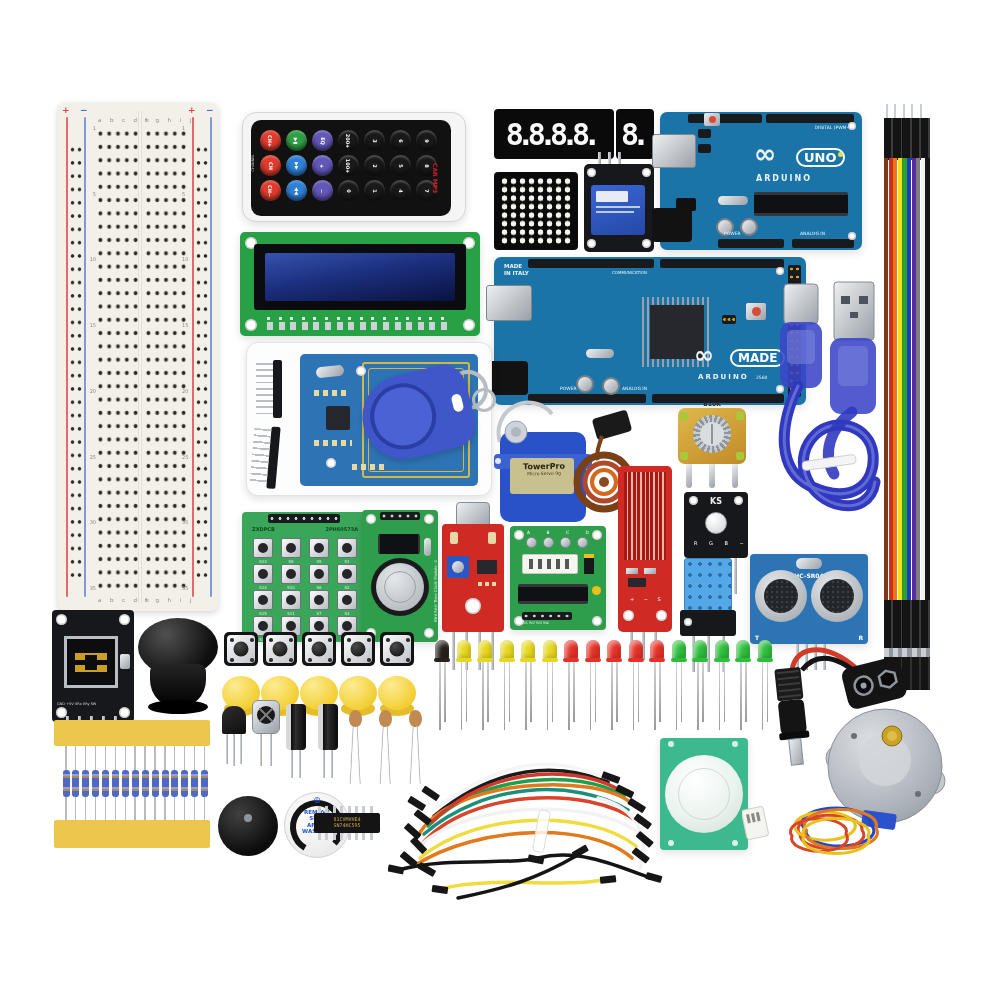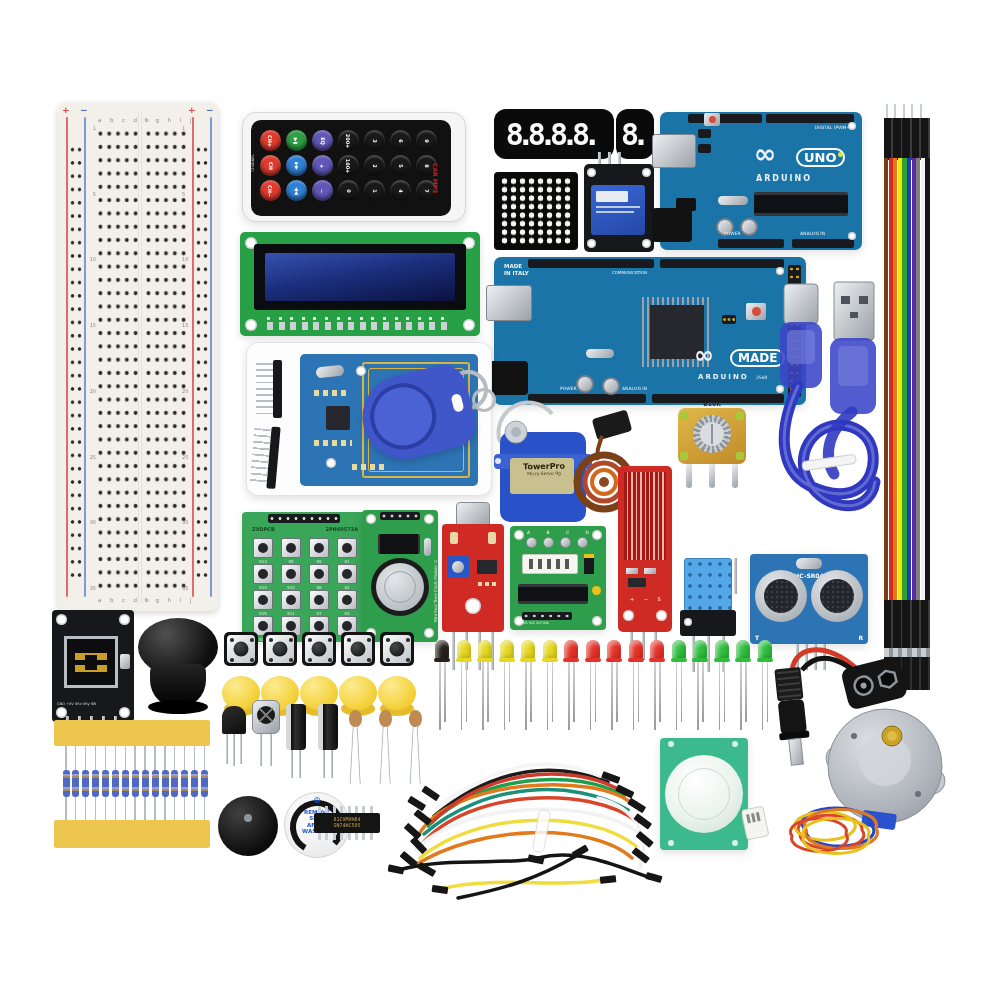--- a/index.html
+++ b/index.html
@@ -19,21 +19,21 @@
   .bbnum{position:absolute;display:flex;flex-direction:column;justify-content:space-between;font-size:5px;color:#8d8a80}
   .bbletters{position:absolute;font-size:5.5px;letter-spacing:3.4px;color:#8d8a80}
   .railline{position:absolute;width:2px;border-radius:2px}
 
   
   .rgrid{position:absolute;display:grid;grid-template-columns:repeat(7,21px);gap:4px 5px}
   .rbtn{width:21px;height:21px;border-radius:50%;display:flex;align-items:center;justify-content:center;
         box-shadow:inset 0 -3px 4px rgba(0,0,0,.55),inset 0 2px 2px rgba(255,255,255,.25)}
   .rbtn span{color:#fff;font-size:5px;font-weight:bold;transform:rotate(90deg);white-space:nowrap}
 
-  .seg{background:#0a0a0a;border-radius:12px;display:flex;align-items:center;justify-content:center;
+  .seg{background:#0a0a0a;border-radius:4px;display:flex;align-items:center;justify-content:center;
        font-family:"DejaVu Sans Mono",monospace;font-weight:bold;color:#fafafa}
 
   
   .ard{background:#1b74a8;border-radius:7px}
   .hdr{position:absolute;background:#181a1d;border-radius:2px}
   .silk{position:absolute;color:#eaf2f6;white-space:nowrap}
   .stadium{display:inline-block;border:2px solid #fff;border-radius:14px;padding:0 6px;color:#fff;font-weight:bold}
 
   .kbtn{position:relative;width:20px;height:20px;border:1px solid #6d7278;border-radius:2px;
         background:linear-gradient(135deg,#fbfcfd,#b9bdc2)}
@@ -388,20 +388,27 @@
     <div class="abs" style="left:4px;top:52px;width:8px;height:8px;background:#a8c83c;border-radius:2px"></div>
     <div class="abs" style="left:60px;top:52px;width:8px;height:8px;background:#a8c83c;border-radius:2px"></div>
     <div class="abs" style="left:17px;top:15px;width:38px;height:38px;border-radius:50%;background:repeating-conic-gradient(#c6cbd0 0 9deg,#8e959c 9deg 18deg)"></div>
     <div class="abs" style="left:24px;top:22px;width:24px;height:24px;border-radius:50%;background:#d9dde0"></div>
     <div class="abs" style="left:35px;top:24px;width:2px;height:20px;background:#8e959c"></div>
     <div class="abs sil" style="left:10px;top:64px;width:6px;height:24px;border-radius:0 0 3px 3px"></div>
     <div class="abs sil" style="left:33px;top:64px;width:6px;height:24px;border-radius:0 0 3px 3px"></div>
     <div class="abs sil" style="left:56px;top:64px;width:6px;height:24px;border-radius:0 0 3px 3px"></div>
   </div>
 
+  <div class="abs" style="left:684px;top:492px;width:64px;height:66px;background:#17181c;border-radius:4px">
+    <div class="hole" style="left:5px;top:4px;width:9px;height:9px"></div>
+    <div class="hole" style="left:50px;top:4px;width:9px;height:9px"></div>
+    <div style="position:absolute;left:0;right:0;top:5px;text-align:center;color:#eee;font-size:8px;font-weight:bold">KS</div>
+    <div class="abs" style="left:21px;top:20px;width:22px;height:22px;border-radius:50%;background:radial-gradient(circle at 35% 30%,#ffffff,#cfd4d8);border:1px solid #9aa1a8"></div>
+    <div class="tinytext" style="left:10px;top:48px;font-size:5px;letter-spacing:5px">R G B −</div>
+  </div>
   <div class="pin" style="left:698px;top:558px;height:36px"></div>
   <div class="pin" style="left:710px;top:558px;height:36px"></div>
   <div class="pin" style="left:722px;top:558px;height:36px"></div>
   <div class="pin" style="left:734px;top:558px;height:36px"></div>
 
   <div class="abs sil" style="left:456px;top:502px;width:34px;height:26px;border-radius:4px;border:1px solid #848b92"></div>
   <div class="abs" style="left:442px;top:524px;width:62px;height:108px;background:#d02a24;border-radius:4px">
     <div class="abs" style="left:8px;top:8px;width:8px;height:12px;background:#e8d8a8;border-radius:2px"></div>
     <div class="abs" style="left:46px;top:8px;width:8px;height:12px;background:#e8d8a8;border-radius:2px"></div>
     <div class="abs" style="left:5px;top:32px;width:22px;height:22px;background:#2857c8;border-radius:2px">

